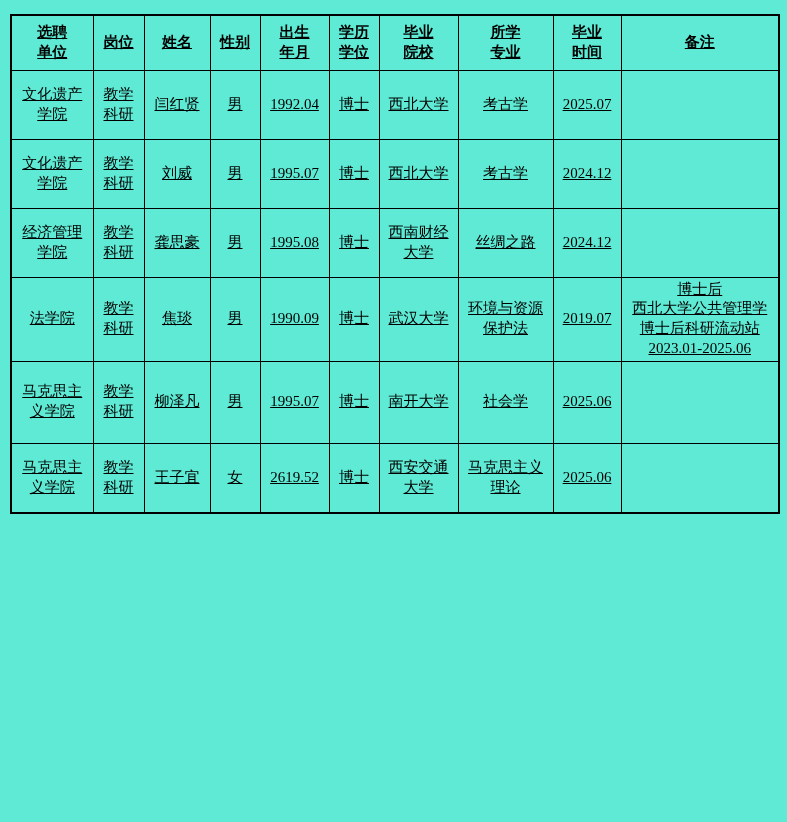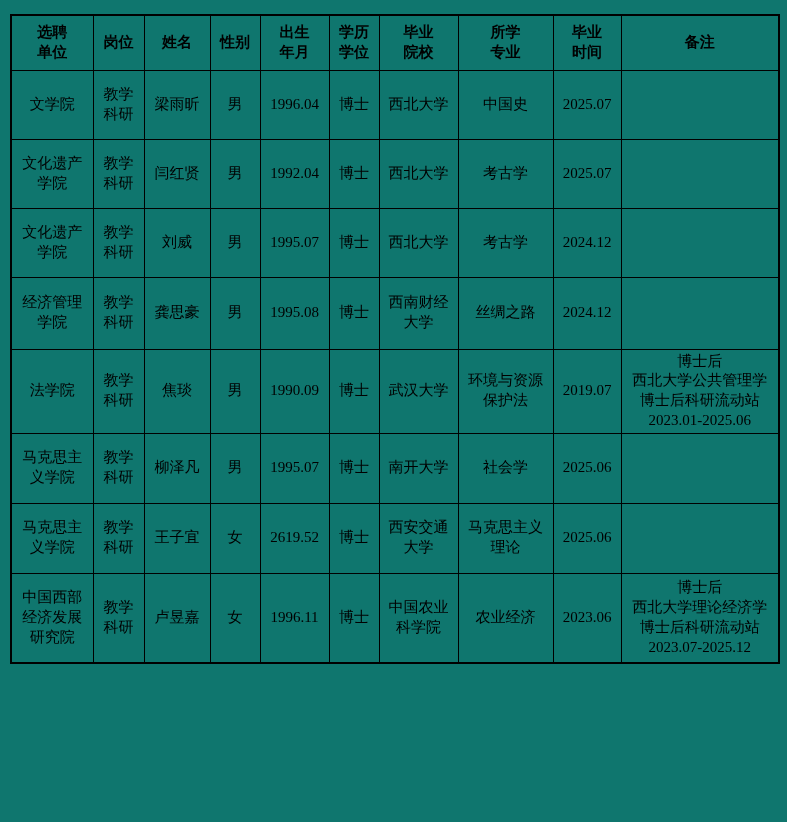--- a/index.html
+++ b/index.html
@@ -9,21 +9,22 @@
     width: 787px;
     height: 822px;
     font-family: "Liberation Serif", "DejaVu Serif", serif;
     color: #000000;
   }
   .page {
     width: 787px;
     height: 822px;
     box-sizing: border-box;
     padding: 14px 19px 10px 10px;
-    background: #0f766e;
+    background: #5eead4;
+    text-decoration: underline;
   }
   table.recruit {
     border-collapse: collapse;
     table-layout: fixed;
     width: 768px;
     border: 2px solid #000000;
   }
   table.recruit th,
   table.recruit td {
     border: 1px solid #000000;
@@ -82,33 +83,20 @@
         <th>毕业
 院校</th>
         <th>所学
 专业</th>
         <th>毕业
 时间</th>
         <th>备注</th>
       </tr>
     </thead>
     <tbody id="table-body">
-        <tr>
-          <td>文学院</td>
-          <td>教学
-科研</td>
-          <td>梁雨昕</td>
-          <td>男</td>
-          <td>1996.04</td>
-          <td>博士</td>
-          <td>西北大学</td>
-          <td>中国史</td>
-          <td>2025.07</td>
-          <td></td>
-        </tr>
         <tr>
           <td>文化遗产
 学院</td>
           <td>教学
 科研</td>
           <td>闫红贤</td>
           <td>男</td>
           <td>1992.04</td>
           <td>博士</td>
           <td>西北大学</td>
@@ -185,34 +173,15 @@
           <td>女</td>
           <td>2619.52</td>
           <td>博士</td>
           <td>西安交通
 大学</td>
           <td>马克思主义
 理论</td>
           <td>2025.06</td>
           <td></td>
         </tr>
-        <tr>
-          <td>中国西部
-经济发展
-研究院</td>
-          <td>教学
-科研</td>
-          <td>卢昱嘉</td>
-          <td>女</td>
-          <td>1996.11</td>
-          <td>博士</td>
-          <td>中国农业
-科学院</td>
-          <td>农业经济</td>
-          <td>2023.06</td>
-          <td>博士后
-西北大学理论经济学
-博士后科研流动站
-2023.07-2025.12</td>
-        </tr>
       </tbody>
   </table>
 </div>
 
 </body></html>

